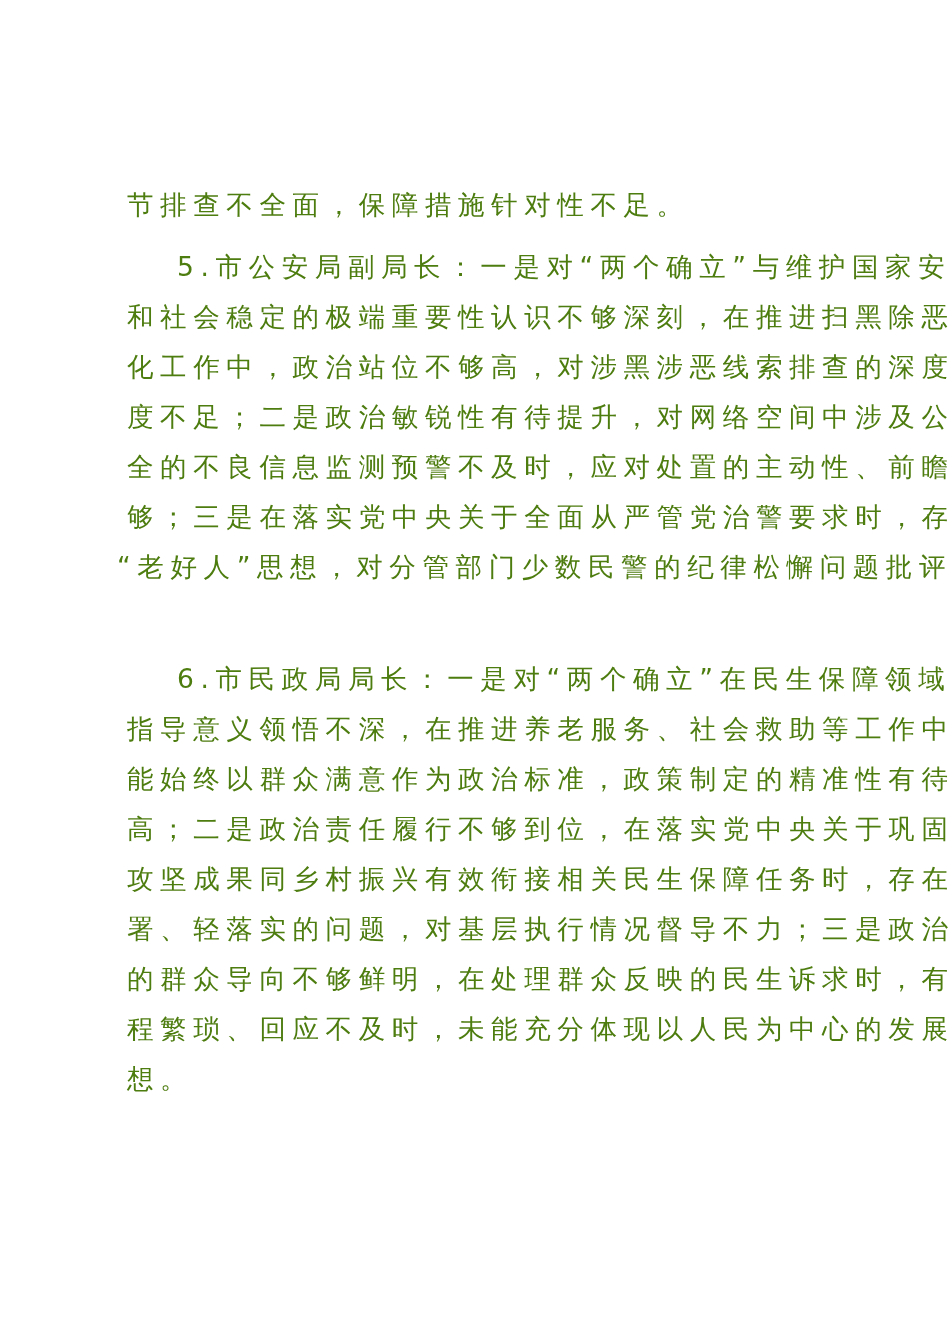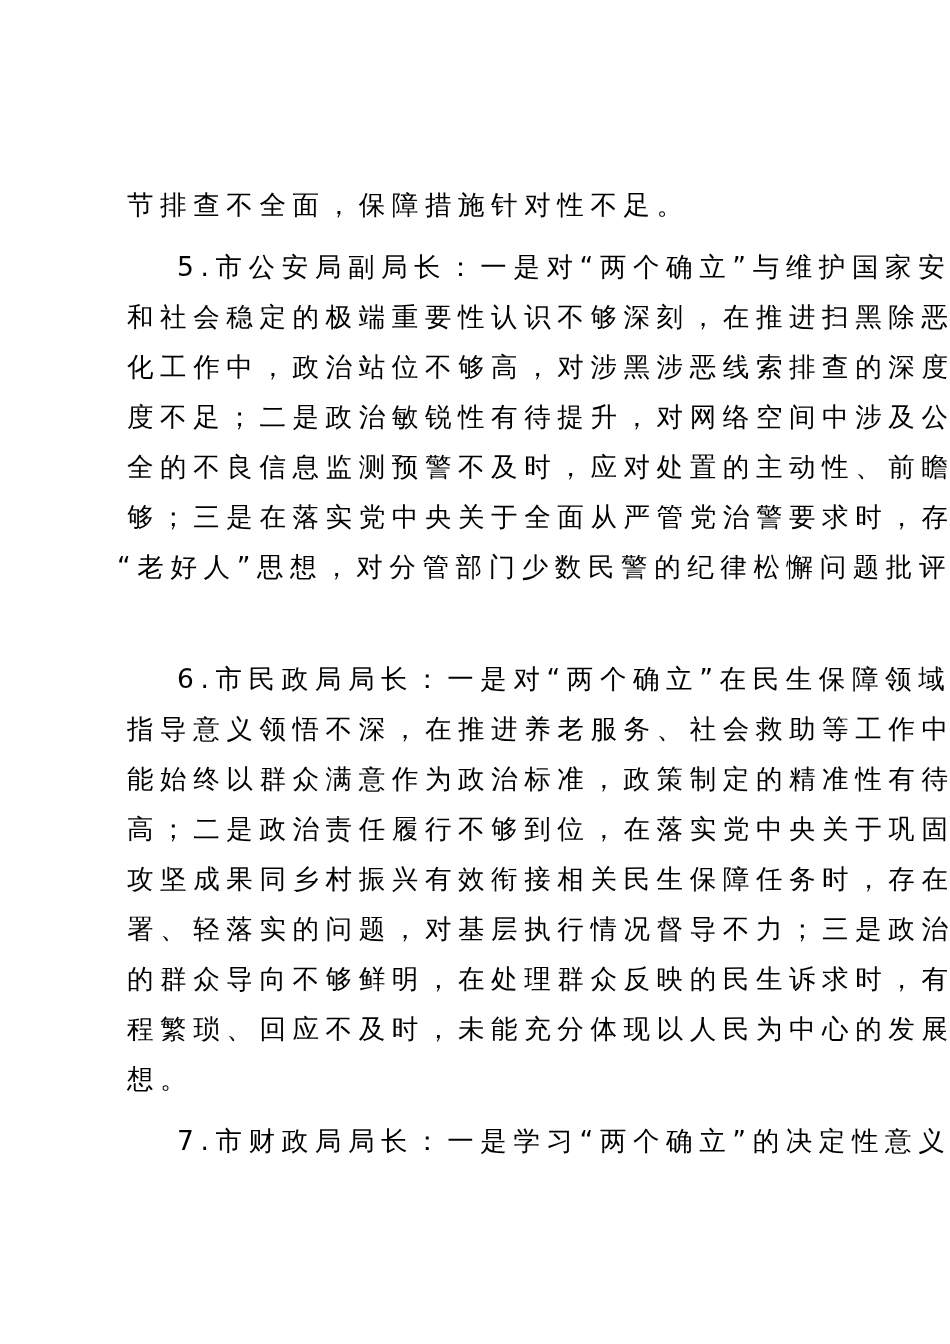--- a/index.html
+++ b/index.html
@@ -1,21 +1,21 @@
 <!DOCTYPE html>
 <html><head>
 <meta charset="utf-8">
 <style>
   html, body { margin:0; padding:0; background:#ffffff; }
   body { width:950px; height:1344px; position:relative; overflow:hidden; }
   .page { position:absolute; left:0; top:0; width:950px; height:1344px; background:#ffffff; }
   .line {
     position:absolute; left:127px; width:720px; height:40px;
     font-family:"DejaVu Sans", "Liberation Sans", sans-serif;
-    font-size:26.5px; line-height:40px; color:#000000;
+    font-size:26.5px; line-height:40px; color:#4d7c0f;
     letter-spacing:6.6px; white-space:nowrap;
   }
   .indent { left:177px; }
 </style>
 </head>
 <body>
 
 <div class="page">
 
   <div class="line" style="top:185px">节排查不全面，保障措施针对性不足。</div>
@@ -31,15 +31,14 @@
   <div class="line indent" style="top:659px">6.市民政局局长：一是对“两个确立”在民生保障领域的</div>
   <div class="line" style="top:709px">指导意义领悟不深，在推进养老服务、社会救助等工作中，未</div>
   <div class="line" style="top:759px">能始终以群众满意作为政治标准，政策制定的精准性有待提</div>
   <div class="line" style="top:809px">高；二是政治责任履行不够到位，在落实党中央关于巩固脱贫</div>
   <div class="line" style="top:859px">攻坚成果同乡村振兴有效衔接相关民生保障任务时，存在重部</div>
   <div class="line" style="top:909px">署、轻落实的问题，对基层执行情况督导不力；三是政治立场</div>
   <div class="line" style="top:959px">的群众导向不够鲜明，在处理群众反映的民生诉求时，有时流</div>
   <div class="line" style="top:1009px">程繁琐、回应不及时，未能充分体现以人民为中心的发展思</div>
   <div class="line" style="top:1059px">想。</div>
 
-  <div class="line indent" style="top:1121px">7.市财政局局长：一是学习“两个确立”的决定性意义</div>
 
 </div>
 
 </body></html>

